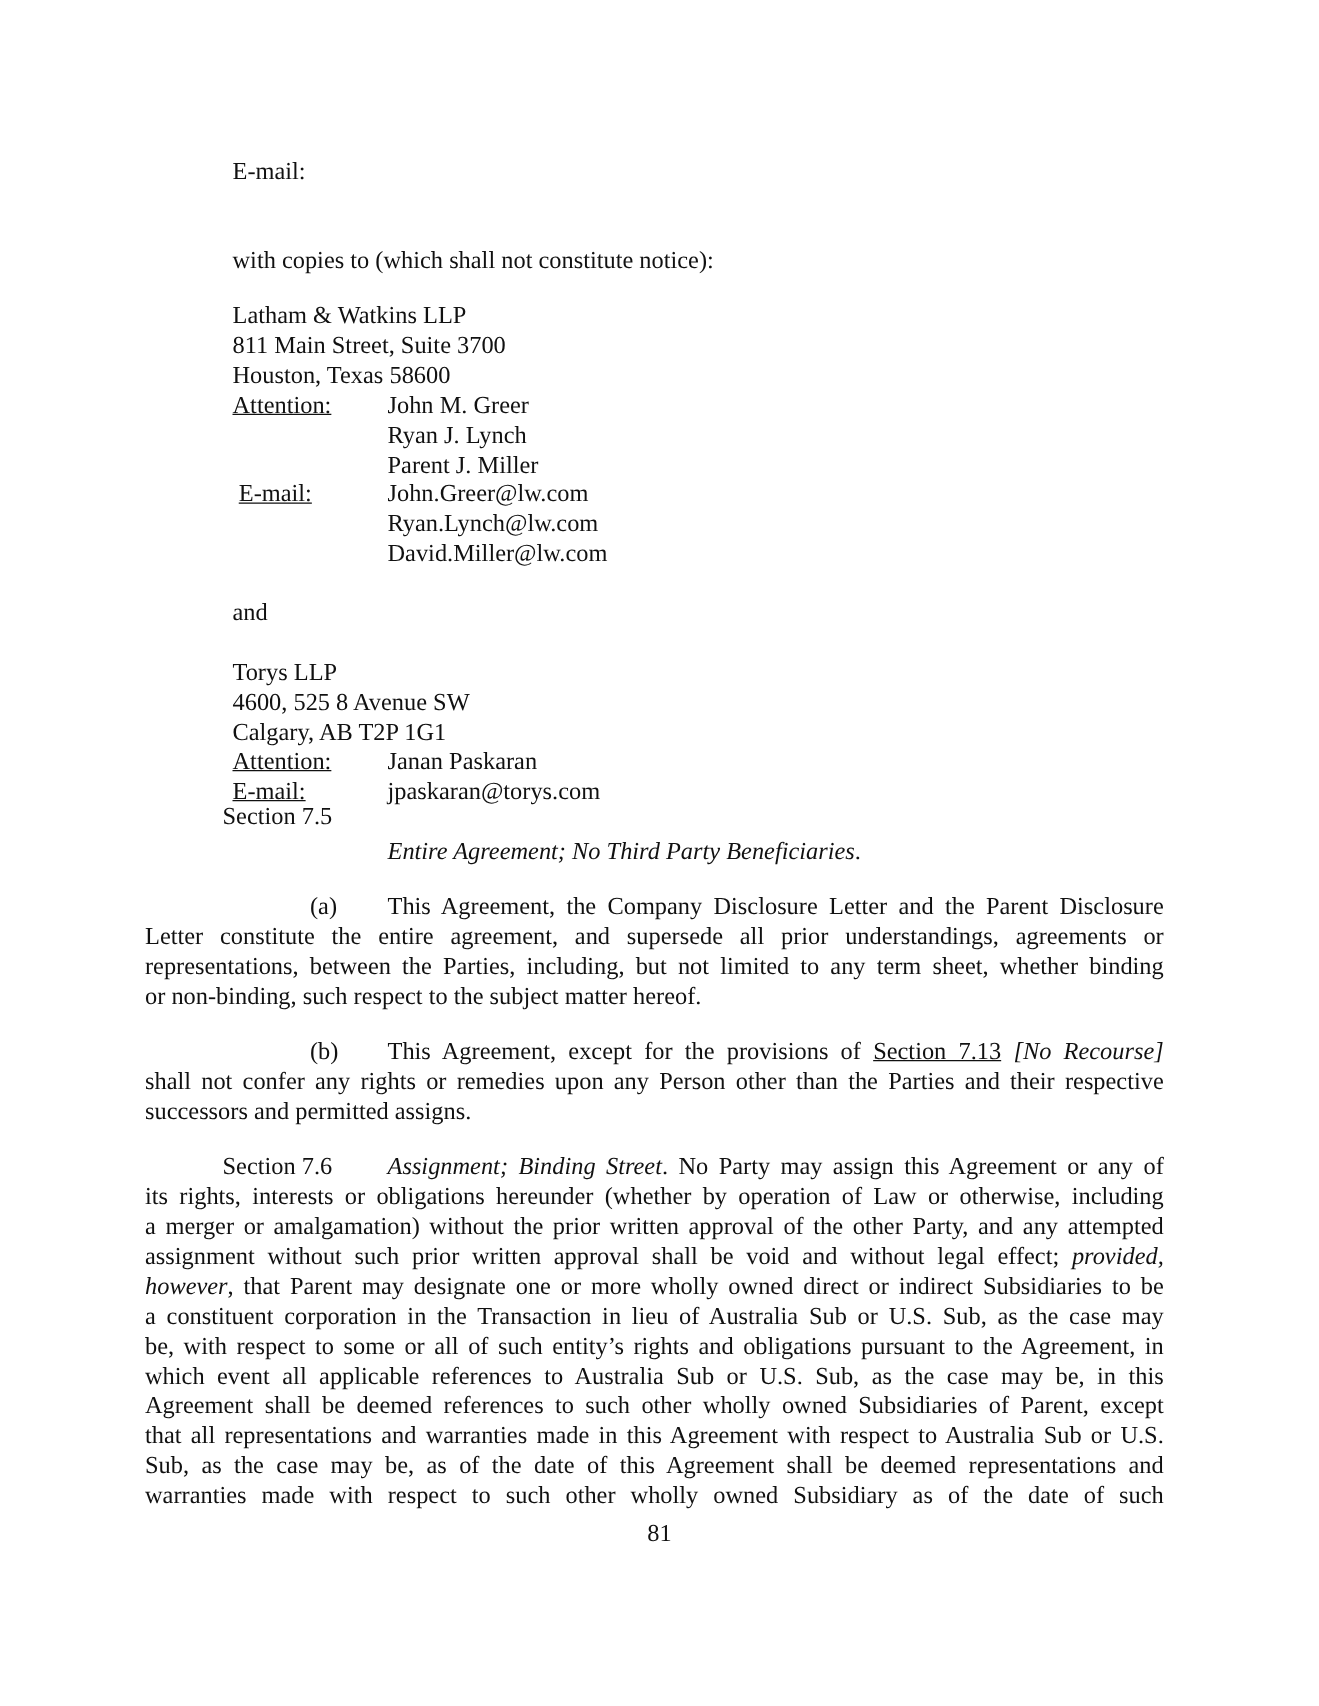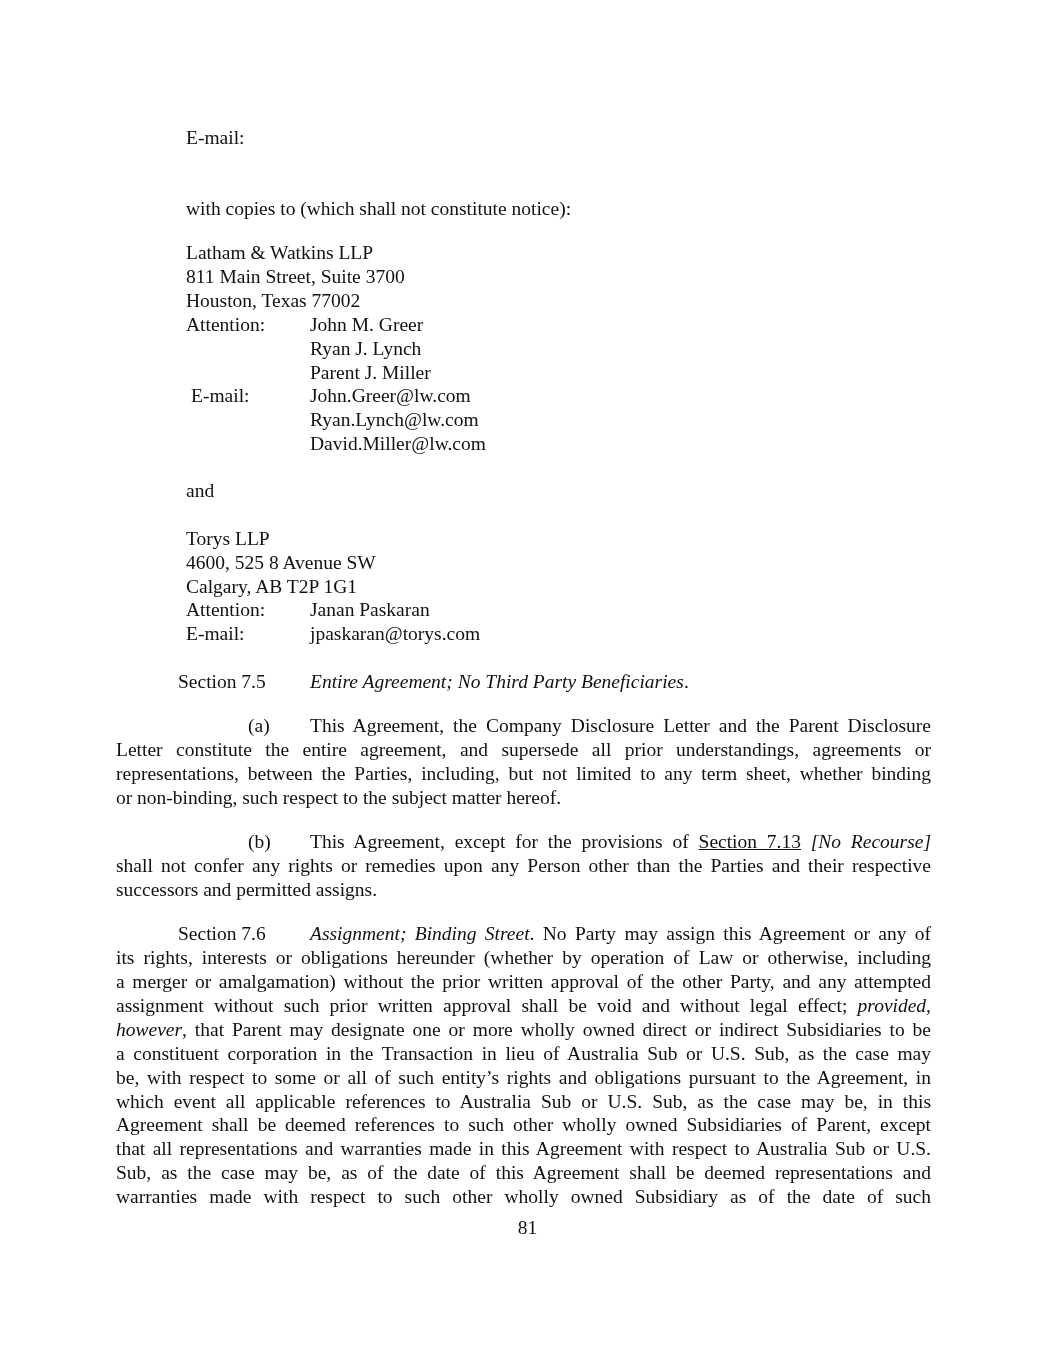--- a/index.html
+++ b/index.html
@@ -1,38 +1,38 @@
 <!DOCTYPE html>
 <html><head>
 <meta charset="utf-8">
 <style>
   html, body { margin: 0; padding: 0; background: #ffffff; }
   body { width: 1055px; height: 1365px; position: relative; overflow: hidden;
          font-family: "Liberation Serif", serif; font-size: 19.5px; color: #111; }
   .ln { position: absolute; white-space: nowrap; line-height: 24px; }
-  .lbl { position: absolute; white-space: nowrap; line-height: 24px; }
+  .lbl { position: absolute; white-space: nowrap; line-height: 24px; text-decoration: underline; }
   .just { position: absolute; left: 116px; width: 815px; line-height: 24px;
           text-align: justify; text-align-last: justify; white-space: nowrap; }
   .just.last { text-align-last: left; }
   i { font-style: italic; }
   u { text-decoration: underline; margin-top: 44px; }
   .page-num { position: absolute; left: 0; width: 1055px; top: 1216px; text-align: center; line-height: 24px; }
 </style>
 </head>
 <body>
 
 <div>
 
   <div class="ln" style="left:186px;top:126px">E-mail:</div>
   <div class="ln" style="left:186px;top:197px">with copies to (which shall not constitute notice):</div>
 
   <div>
     <div class="ln" style="left:186px;top:241px">Latham &amp; Watkins LLP</div>
     <div class="ln" style="left:186px;top:265px">811 Main Street, Suite 3700</div>
-    <div class="ln" style="left:186px;top:289px">Houston, Texas 77002</div>
+    <div class="ln" style="left:186px;top:289px">Houston, Texas 58600</div>
     <div class="lbl" style="left:186px;top:313px">Attention:</div>
     <div class="ln" style="left:310px;top:313px">John M. Greer</div>
     <div class="ln" style="left:310px;top:337px">Ryan J. Lynch</div>
     <div class="ln" style="left:310px;top:361px">Parent J. Miller</div>
     <div class="lbl" style="left:191px;top:384px">E-mail:</div>
     <div class="ln" style="left:310px;top:384px">John.Greer@lw.com</div>
     <div class="ln" style="left:310px;top:408px">Ryan.Lynch@lw.com</div>
     <div class="ln" style="left:310px;top:432px">David.Miller@lw.com</div>
   </div>
 
@@ -42,21 +42,21 @@
     <div class="ln" style="left:186px;top:527px">Torys LLP</div>
     <div class="ln" style="left:186px;top:551px">4600, 525 8 Avenue SW</div>
     <div class="ln" style="left:186px;top:575px">Calgary, AB T2P 1G1</div>
     <div class="lbl" style="left:186px;top:598px">Attention:</div>
     <div class="ln" style="left:310px;top:598px">Janan Paskaran</div>
     <div class="lbl" style="left:186px;top:622px">E-mail:</div>
     <div class="ln" style="left:310px;top:622px">jpaskaran@torys.com</div>
   </div>
 
   <div>
-    <div class="ln" style="left:178px;top:670px">Section 7.5</div>
+    <div class="ln" style="left:178px;top:642px">Section 7.5</div>
     <div class="ln" style="left:310px;top:670px"><i>Entire Agreement; No Third Party Beneficiaries</i><span>.</span></div>
 
     <div>
       <div class="ln" style="left:248px;top:714px">(a)</div>
       <div class="just" style="left:310px;width:621px;top:714px">This Agreement, the Company Disclosure Letter and the Parent Disclosure</div>
       <div class="just" style="top:738px">Letter constitute the entire agreement, and supersede all prior understandings, agreements or</div>
       <div class="just" style="top:762px">representations, between the Parties, including, but not limited to any term sheet, whether binding</div>
       <div class="just last" style="top:786px">or non-binding, such respect to the subject matter hereof.</div>
     </div>
 

